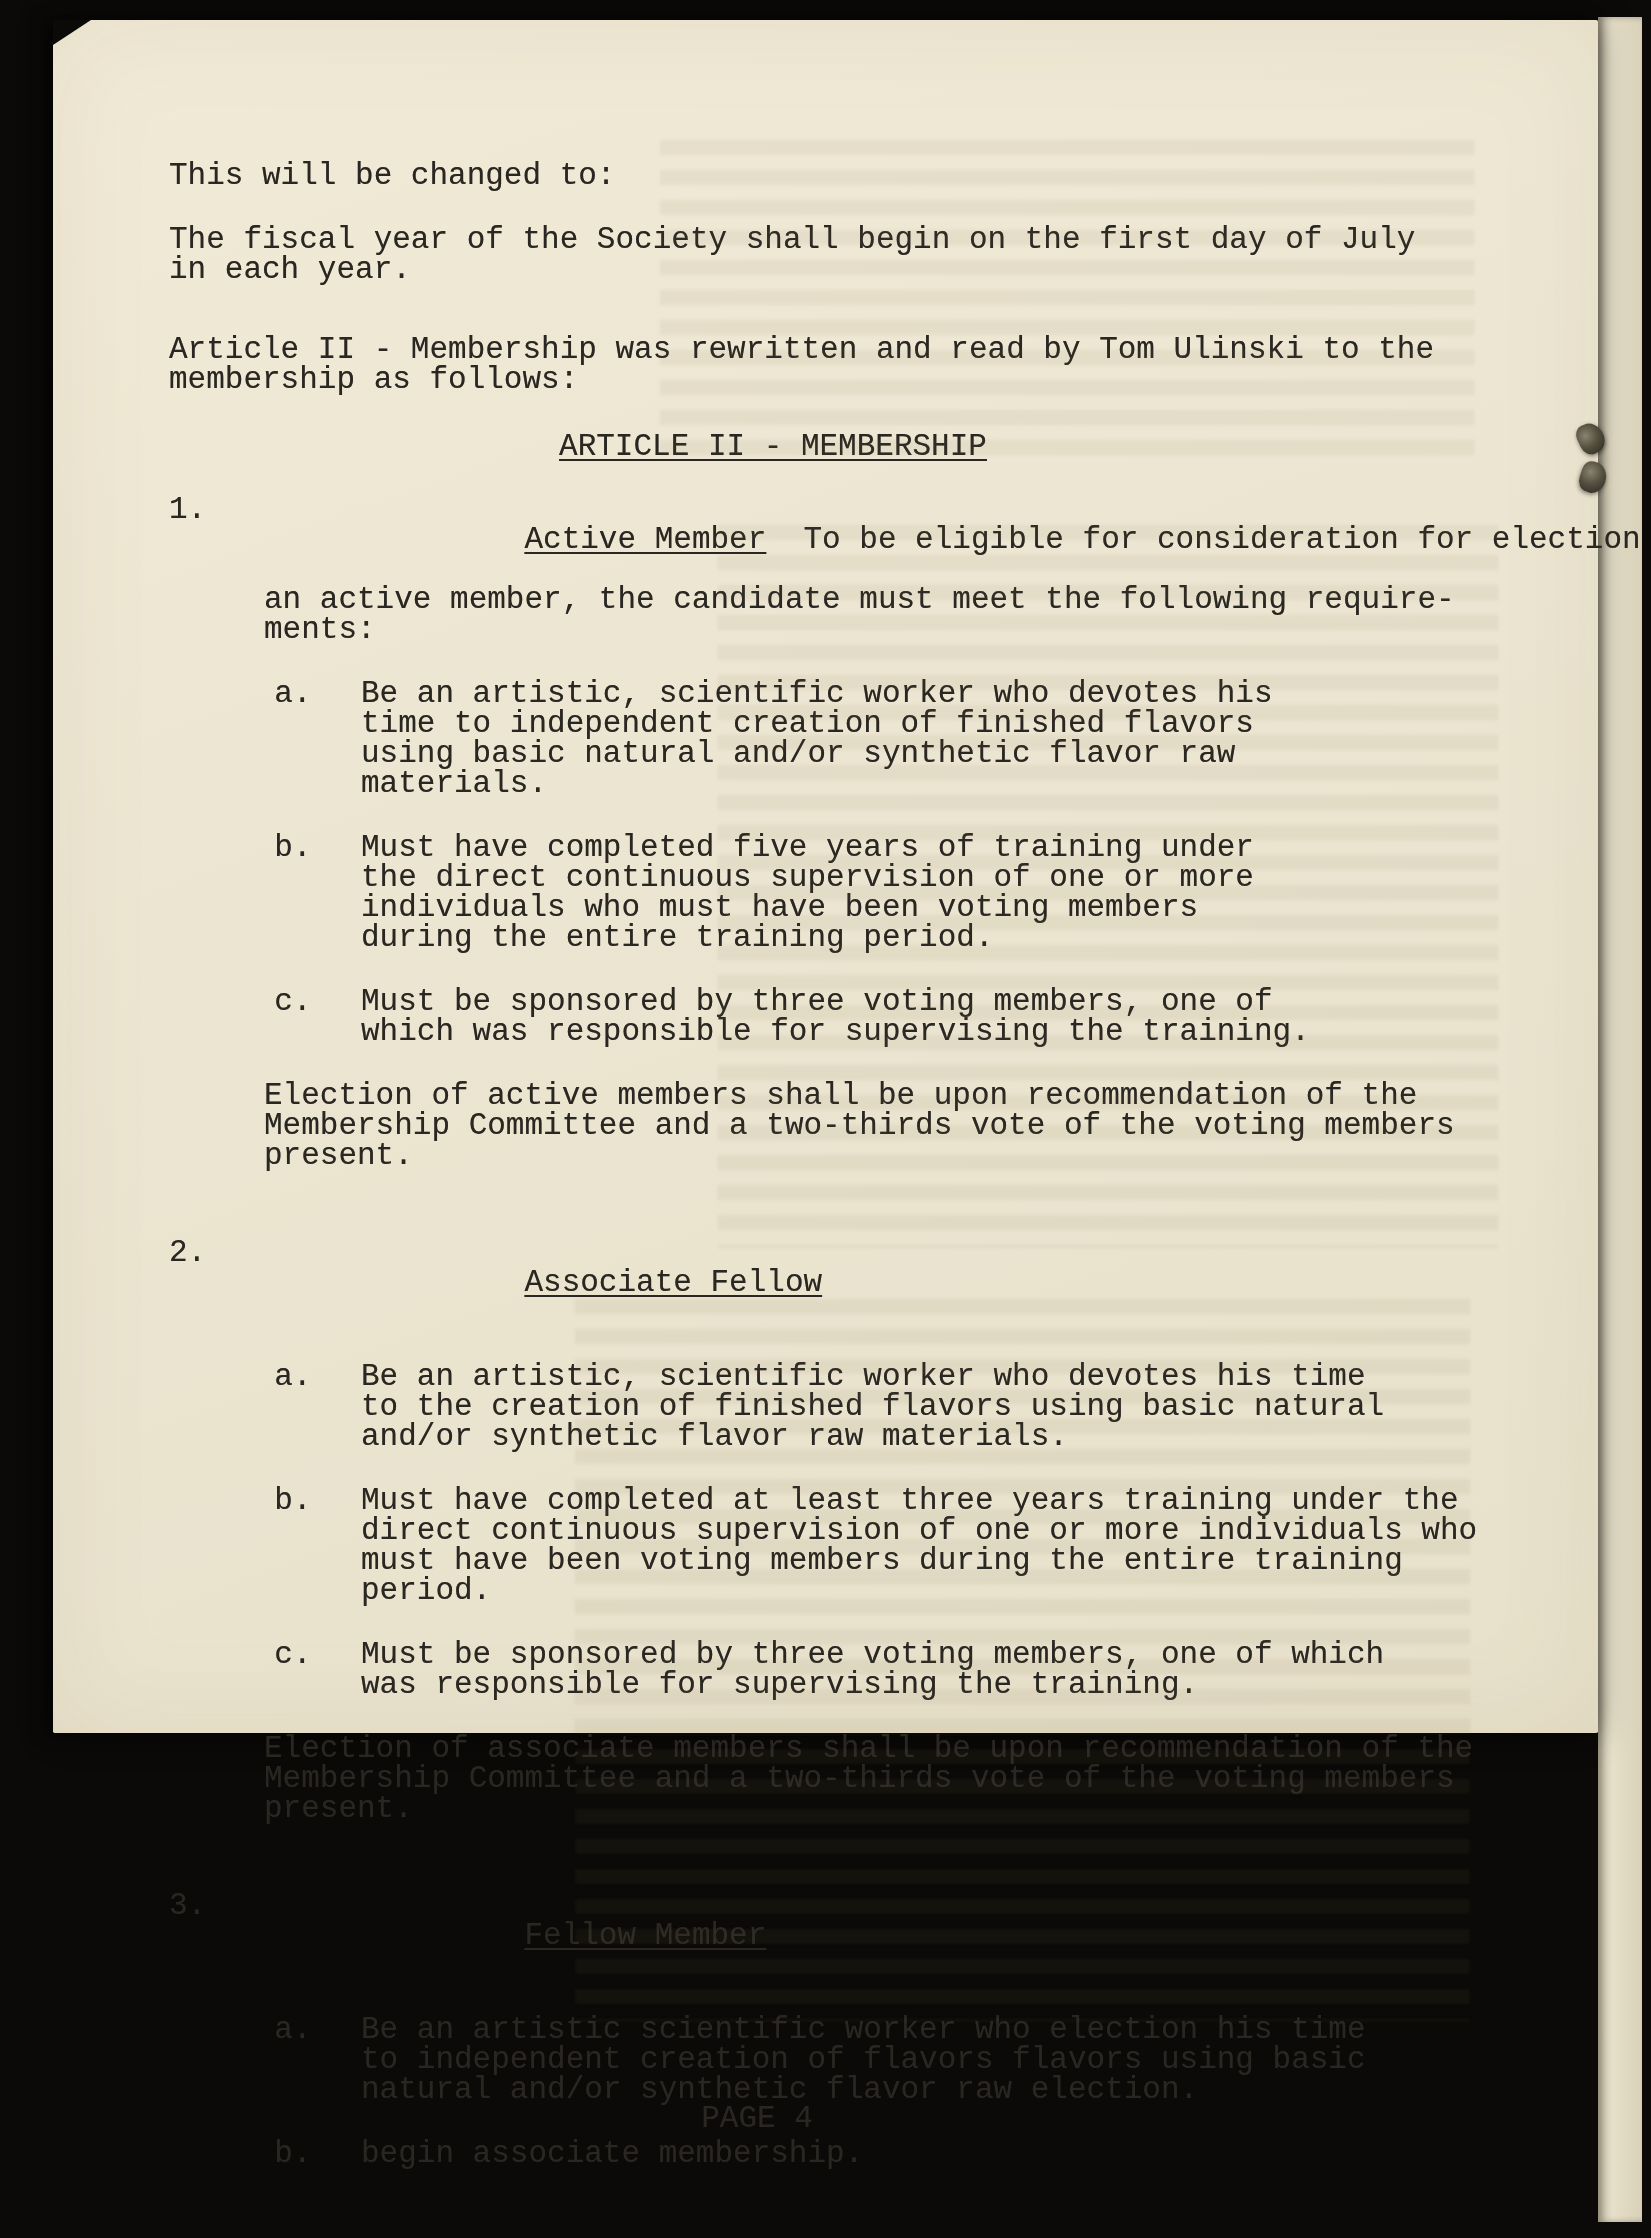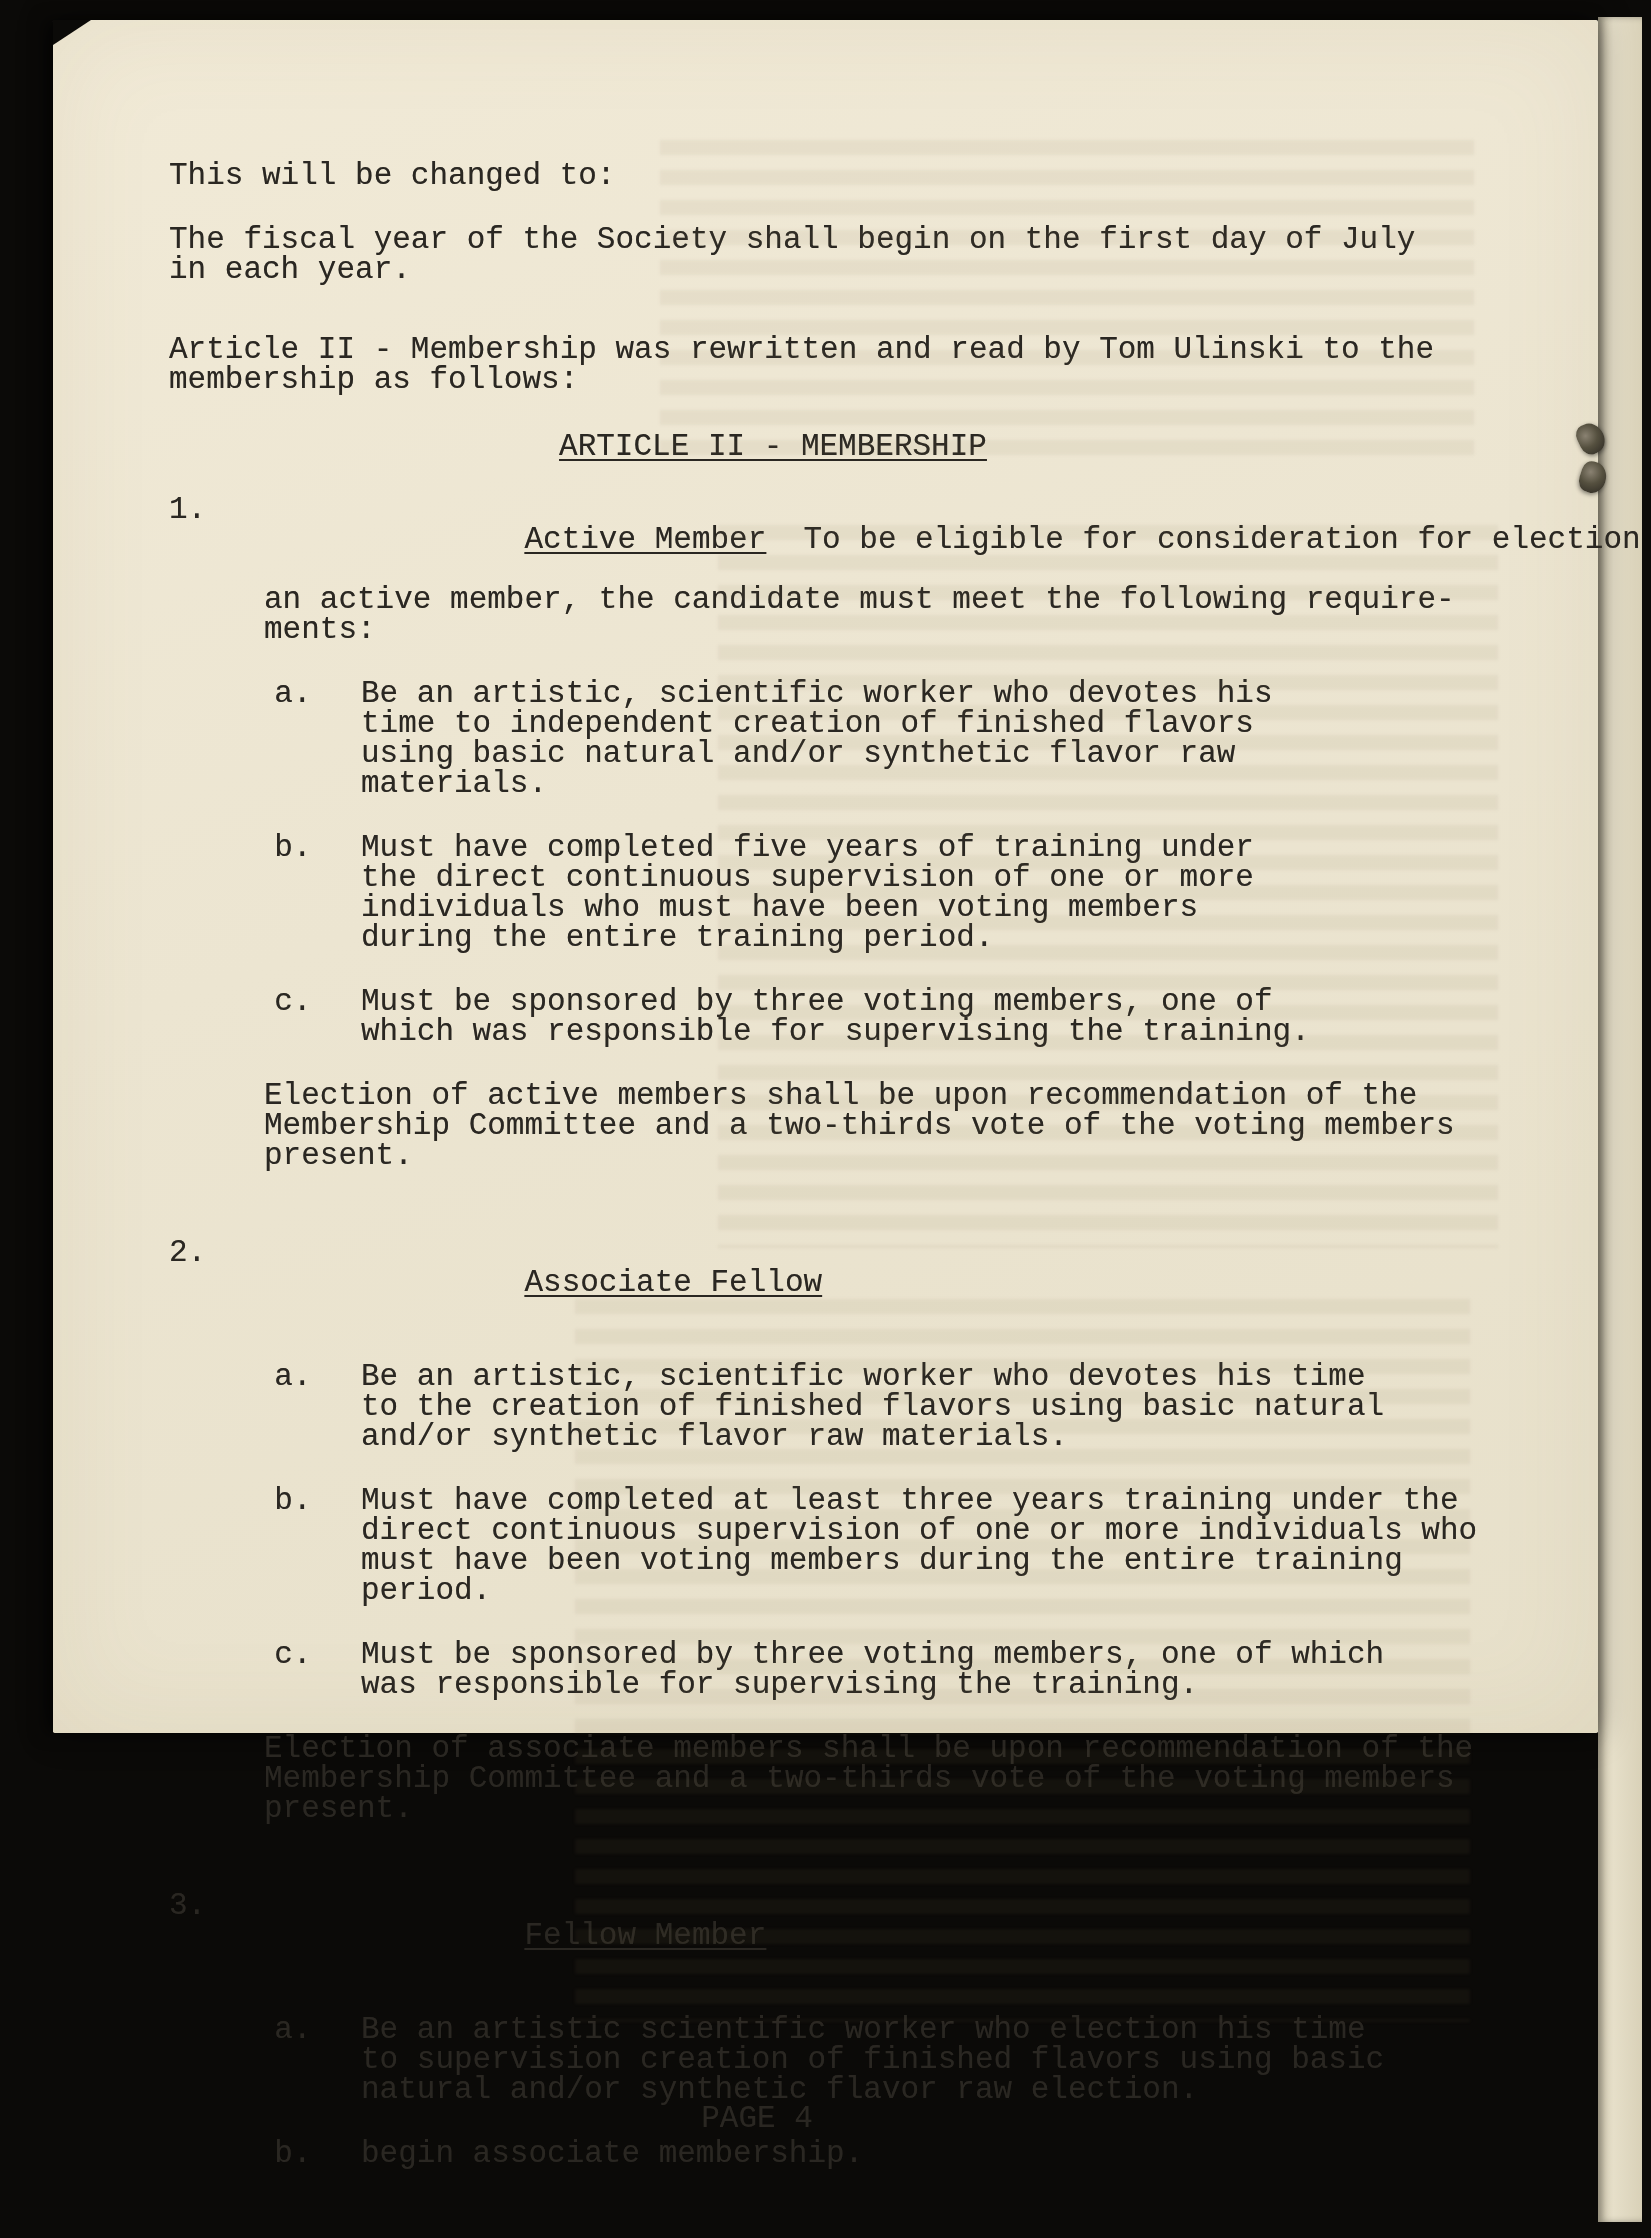--- a/index.html
+++ b/index.html
@@ -237,21 +237,21 @@
         <div class="sec-body">
           <div class="para">
             <div class="line">
               <span class="u">Fellow Member</span>
             </div>
           </div>
           <div class="item">
             <div class="item-label">a.</div>
             <div class="item-text">
                 <div class="line">Be an artistic scientific worker who election his time</div>
-                <div class="line">to supervision creation of finished flavors using basic</div>
+                <div class="line">to independent creation of flavors flavors using basic</div>
                 <div class="line">natural and/or synthetic flavor raw election.</div>
               </div>
           </div>
           <div class="item">
             <div class="item-label">b.</div>
             <div class="item-text">
                 <div class="line">begin associate membership.</div>
               </div>
           </div>
         </div>

